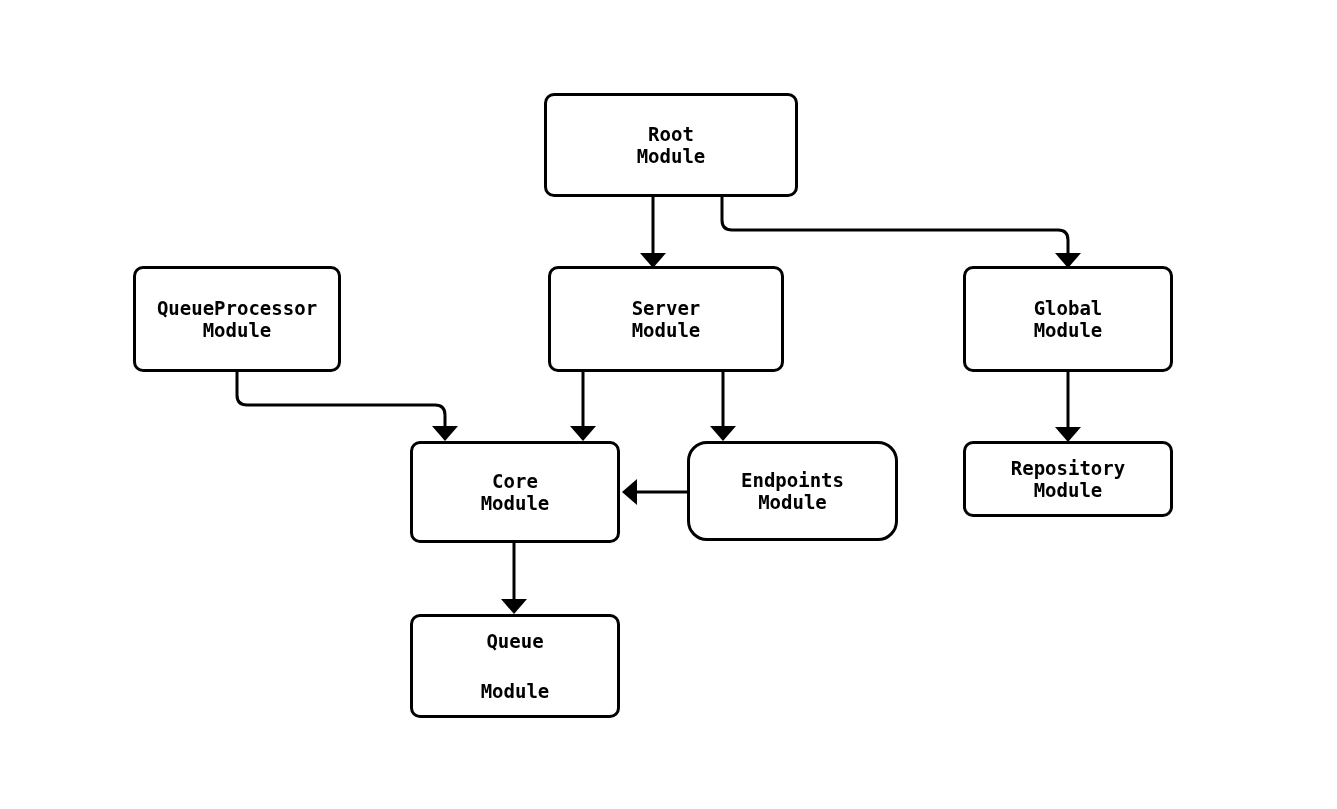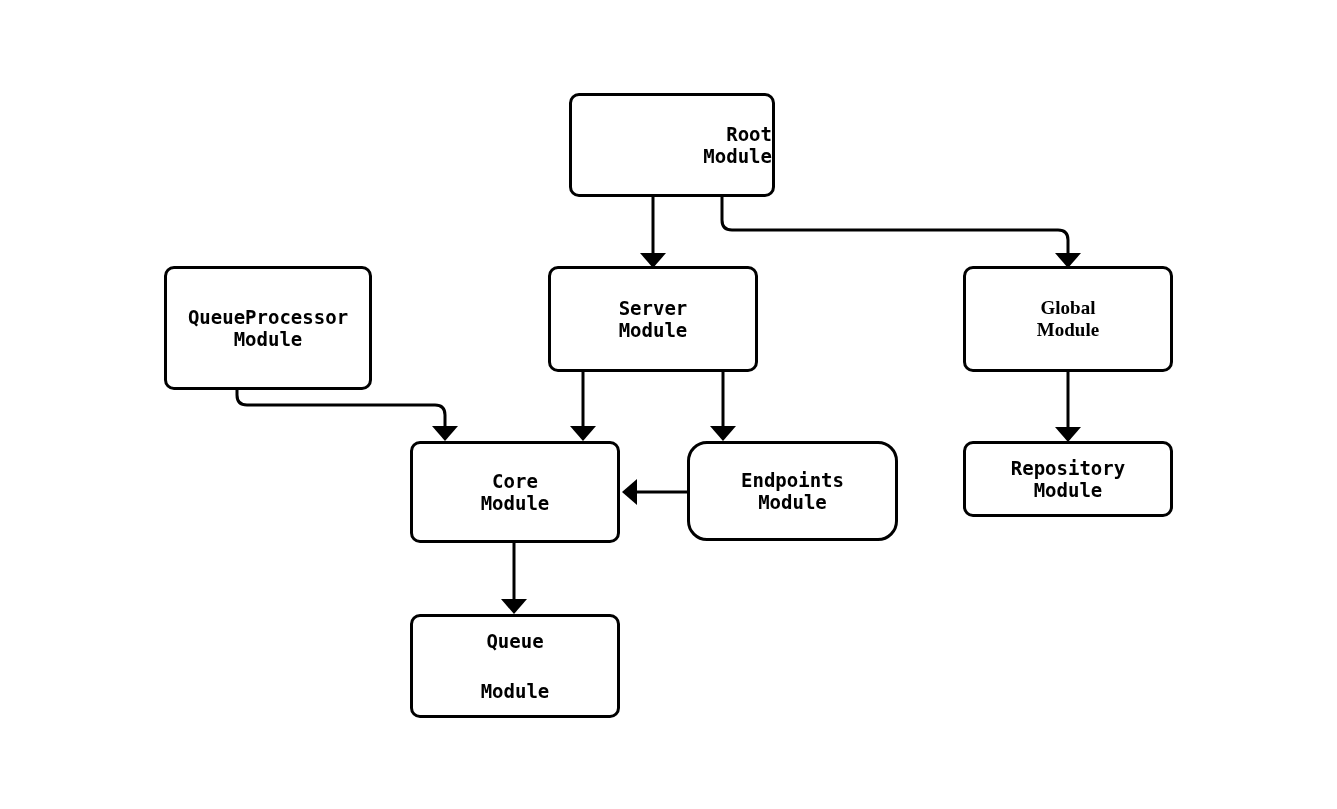--- a/index.html
+++ b/index.html
@@ -33,24 +33,24 @@
     align-items: center;
     justify-content: center;
     text-align: center;
     font-weight: bold;
     font-size: 19px;
     line-height: 22px;
     color: #000000;
   }
   .node span { display: block; }
   
-  .n-root          { left: 569px; top: 93px;  width: 206px; height: 104px; align-items: flex-end; }
-  .n-queueprocessor{ left: 133px; top: 266px; width: 208px; height: 124px; margin-left: 31px; }
-  .n-server        { left: 548px; top: 266px; width: 210px; height: 106px; }
-  .n-global        { left: 963px; top: 266px; width: 210px; height: 106px; font-family: Liberation Serif, serif; }
+  .n-root          { left: 544px; top: 93px;  width: 254px; height: 104px; }
+  .n-queueprocessor{ left: 133px; top: 266px; width: 208px; height: 106px; }
+  .n-server        { left: 548px; top: 266px; width: 236px; height: 106px; }
+  .n-global        { left: 963px; top: 266px; width: 210px; height: 106px; }
   .n-core          { left: 410px; top: 441px; width: 210px; height: 102px; }
   .n-endpoints     { left: 687px; top: 441px; width: 211px; height: 100px; border-radius: 20px; }
   .n-repository    { left: 963px; top: 441px; width: 210px; height: 76px; }
   .n-queue         { left: 410px; top: 614px; width: 210px; height: 104px; gap: 28px; }
 </style>
 </head>
 <body>
 
 <div class="canvas">
 

